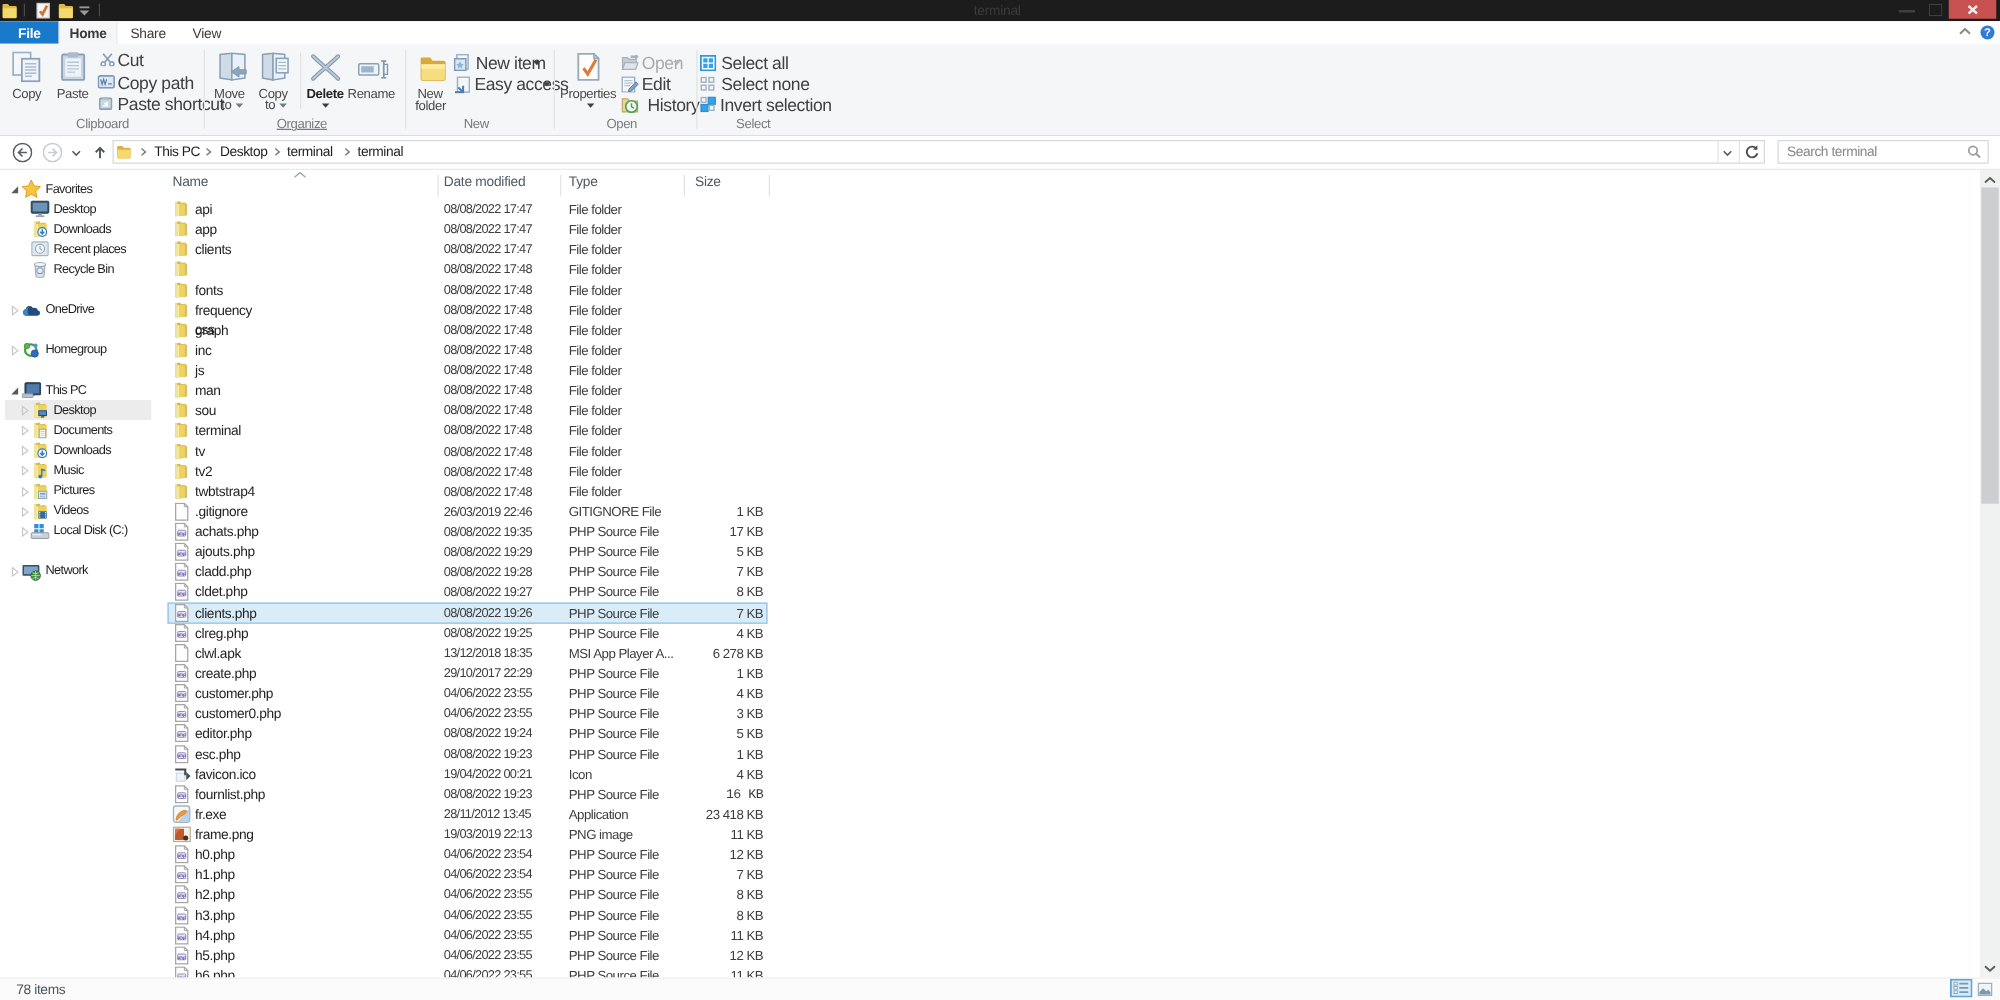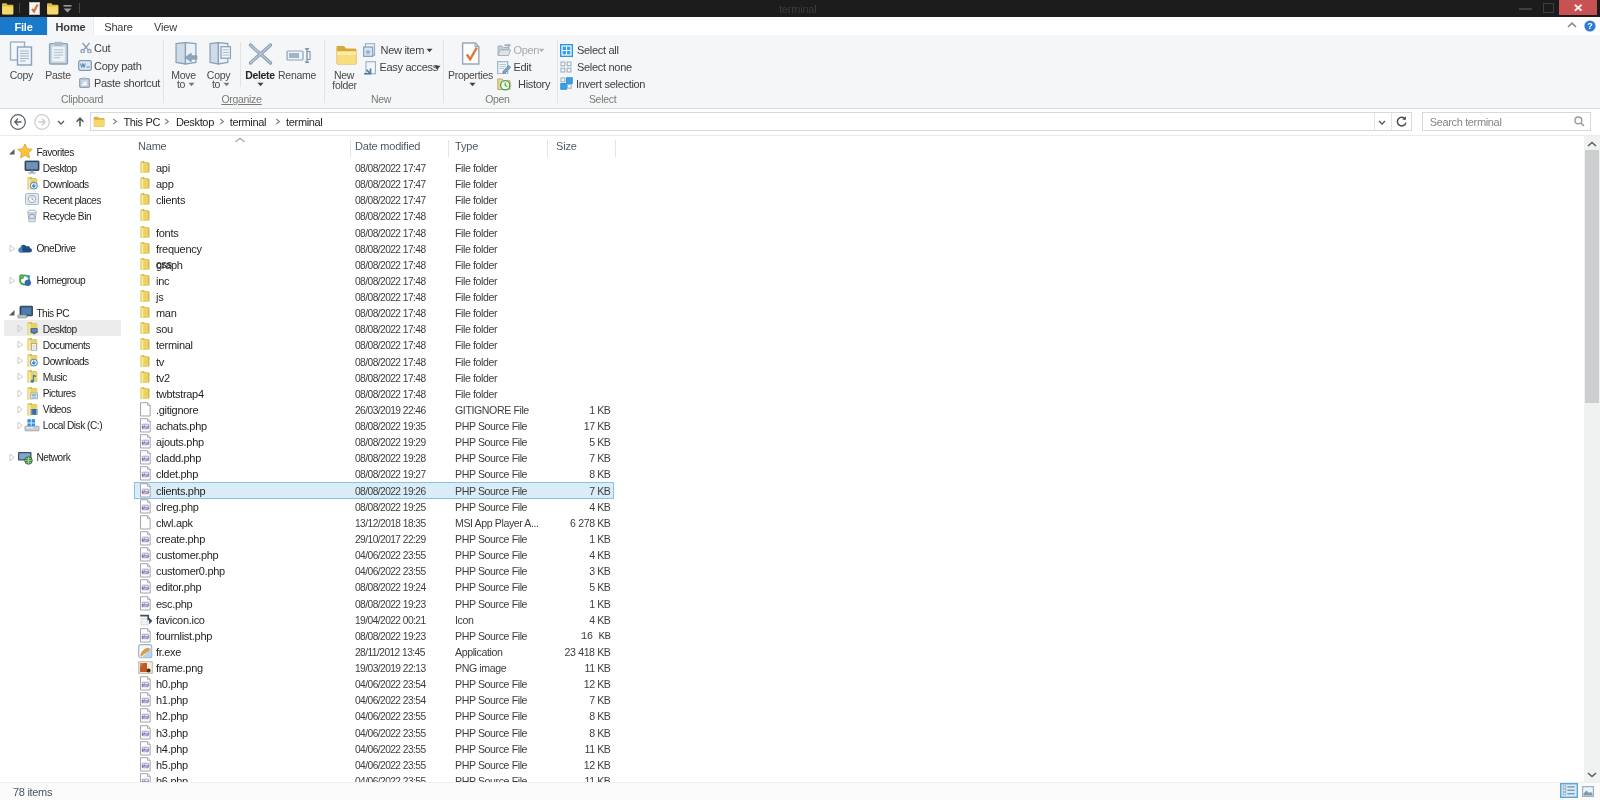--- a/index.html
+++ b/index.html
@@ -9,21 +9,21 @@
 .tb{position:absolute;left:0;top:0;width:1600px;height:17px;background:#1c1c1c}
 .tabrow{position:absolute;left:0;top:17px;width:1600px;height:18px;background:#fff}
 .ribbon{position:absolute;left:0;top:35px;width:1600px;height:74px;background:#f5f6f7;border-bottom:1px solid #dcdddd}
 .addr{position:absolute;left:0;top:109px;width:1600px;height:27px;background:#fff;border-bottom:1px solid #ebebeb}
 .main{position:absolute;left:0;top:136px;width:1600px;height:646px;background:#fff}
 .status{position:absolute;left:0;top:782px;width:1600px;height:18px;background:#fbfbfb;border-top:1px solid #efefef}
 .t{position:absolute;white-space:nowrap}
 .gsep{position:absolute;top:40px;height:63px;width:1px;background:#e2e3e4}
 .glabel{font-size:10.5px;letter-spacing:-0.3px;color:#7a7a7a}
 .biglabel{font-size:10.5px;letter-spacing:-0.3px;color:#494949}
-.smlabel{font-size:11px;letter-spacing:-0.3px;color:#404040}
+.smlabel{font-size:14px;letter-spacing:-0.3px;color:#404040}
 .hdr{font-size:11px;letter-spacing:-0.2px;color:#4d5a67}
 .cell{font-size:10.6px;letter-spacing:-0.4px;color:#3d3d3d}
 .dt{font-size:10.2px;letter-spacing:-0.55px;color:#3d3d3d}
 .nm{font-size:11px;letter-spacing:-0.3px;color:#1f1f1f}
 .navt{font-size:10.2px;letter-spacing:-0.5px;color:#1f1f1f}
 </style></head><body>
 <div id="app">
 
 <div class="tb"></div>
 <svg class="abs" style="left:1px;top:1px" width="14" height="15" viewBox="0 0 14 15">

